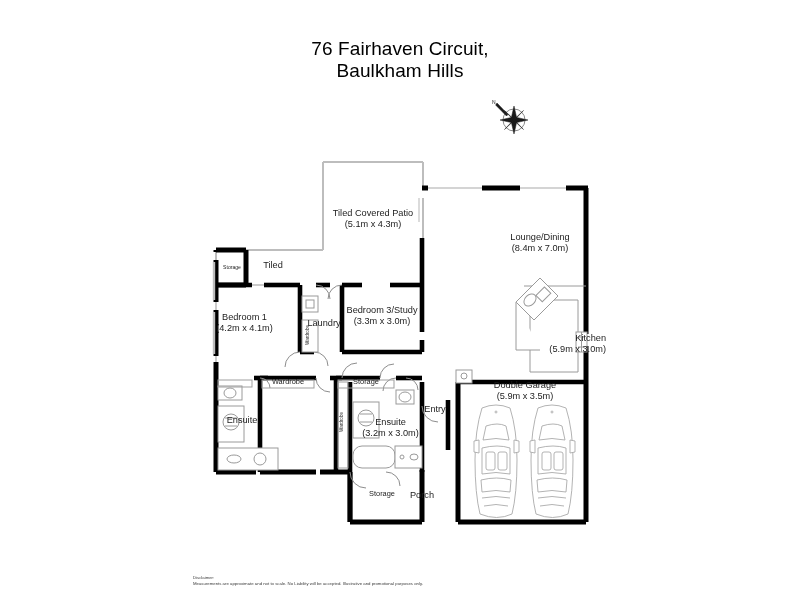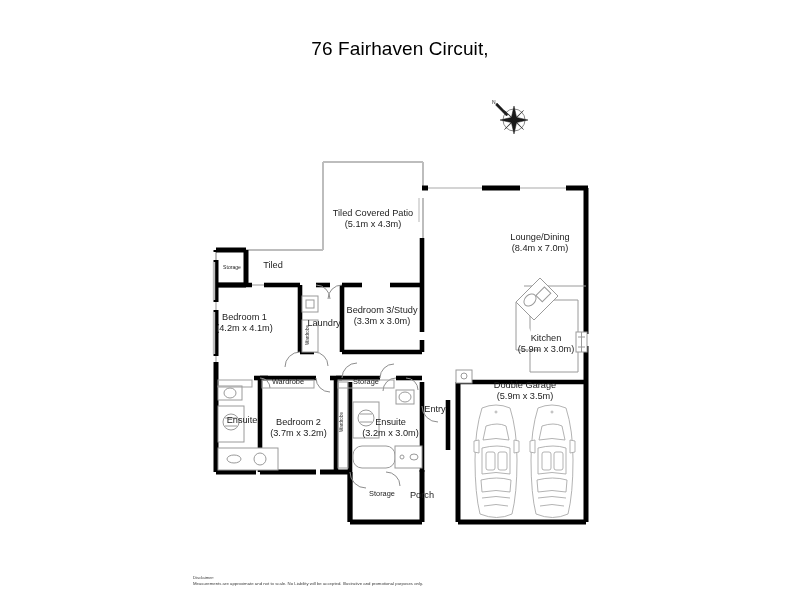--- a/index.html
+++ b/index.html
@@ -33,20 +33,21 @@
     position:absolute;left:193px;top:575px;width:420px;
     font-size:4.3px;line-height:6.4px;color:#3a3a3a;
   }
   #disclaimer .dtitle{display:block;}
 </style>
 </head>
 <body>
 
 <div id="title">
   <span>76 Fairhaven Circuit,</span>
+  <span class="l2">Baulkham Hills</span>
 </div>
 
 <div id="compass">
   <svg width="46" height="40" viewBox="0 0 46 40">
     <g fill="#1a1a1a" stroke="#1a1a1a" stroke-width="0.5">
       <circle cx="27" cy="24" r="11" fill="none" stroke="#8a8a8a" stroke-width="1"></circle>
       <polygon points="27,10 29.6,21.4 27,24 24.4,21.4"></polygon>
       <polygon points="27,38 29.6,26.6 27,24 24.4,26.6"></polygon>
       <polygon points="13,24 24.4,26.6 27,24 24.4,21.4"></polygon>
       <polygon points="41,24 29.6,26.6 27,24 29.6,21.4"></polygon>
@@ -266,34 +267,30 @@
 <div class="lbl" style="left:113px;top:58px;width:140px;">
   <span>Tiled Covered Patio</span>
   <span class="dim">(5.1m x 4.3m)</span>
 </div>
 
 <div class="lbl" style="left:280px;top:82px;width:140px;">
   <span>Lounge/Dining</span>
   <span class="dim">(8.4m x 7.0m)</span>
 </div>
 
-<div class="lbl" style="left:296px;top:183px;width:120px;">
+<div class="lbl" style="left:296px;top:183px;width:120px;text-align:right;">
   <span>Kitchen</span>
   <span class="dim">(5.9m x 3.0m)</span>
 </div>
 
 <div class="lbl" style="left:-13px;top:162px;width:135px;">
   <span>Bedroom 1</span>
   <span class="dim">(4.2m x 4.1m)</span>
 </div>
 
-<div class="lbl" style="left:42px;top:267px;width:133px;">
-  <span>Bedroom 2</span>
-  <span class="dim">(3.7m x 3.2m)</span>
-</div>
 
 <div class="lbl" style="left:124px;top:155px;width:136px;">
   <span>Bedroom 3/Study</span>
   <span class="dim">(3.3m x 3.0m)</span>
 </div>
 
 <div class="lbl" style="left:135px;top:267px;width:131px;">
   <span>Ensuite</span>
   <span class="dim">(3.2m x 3.0m)</span>
 </div>

